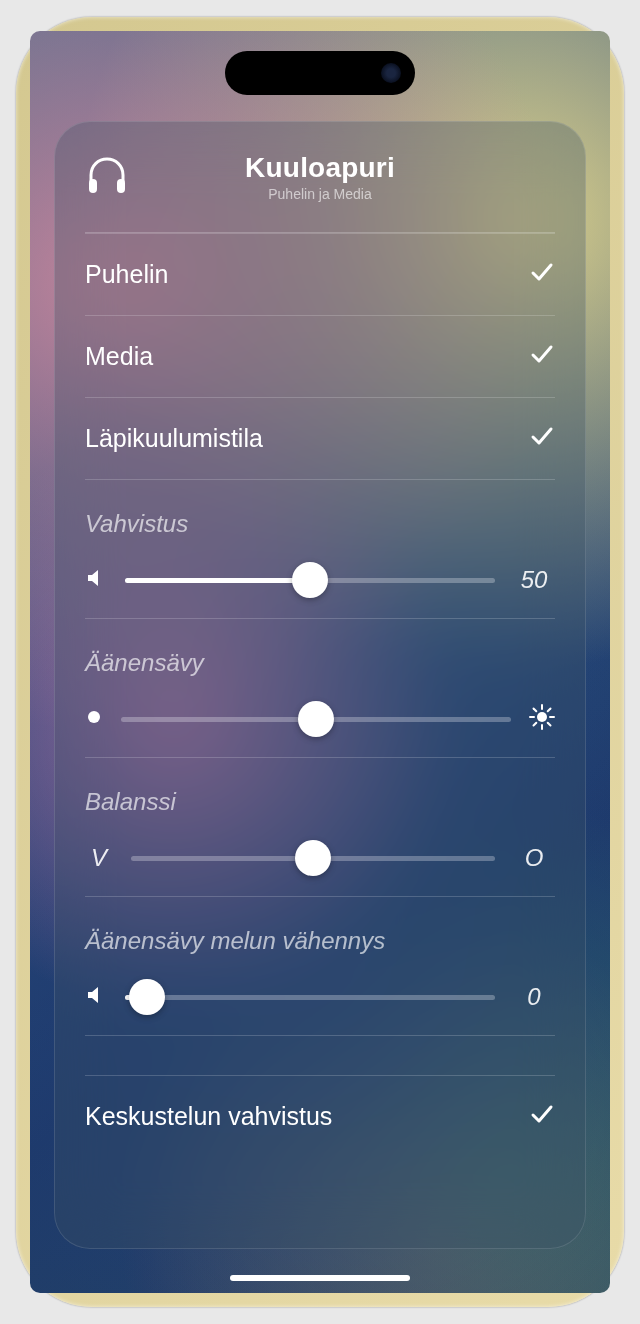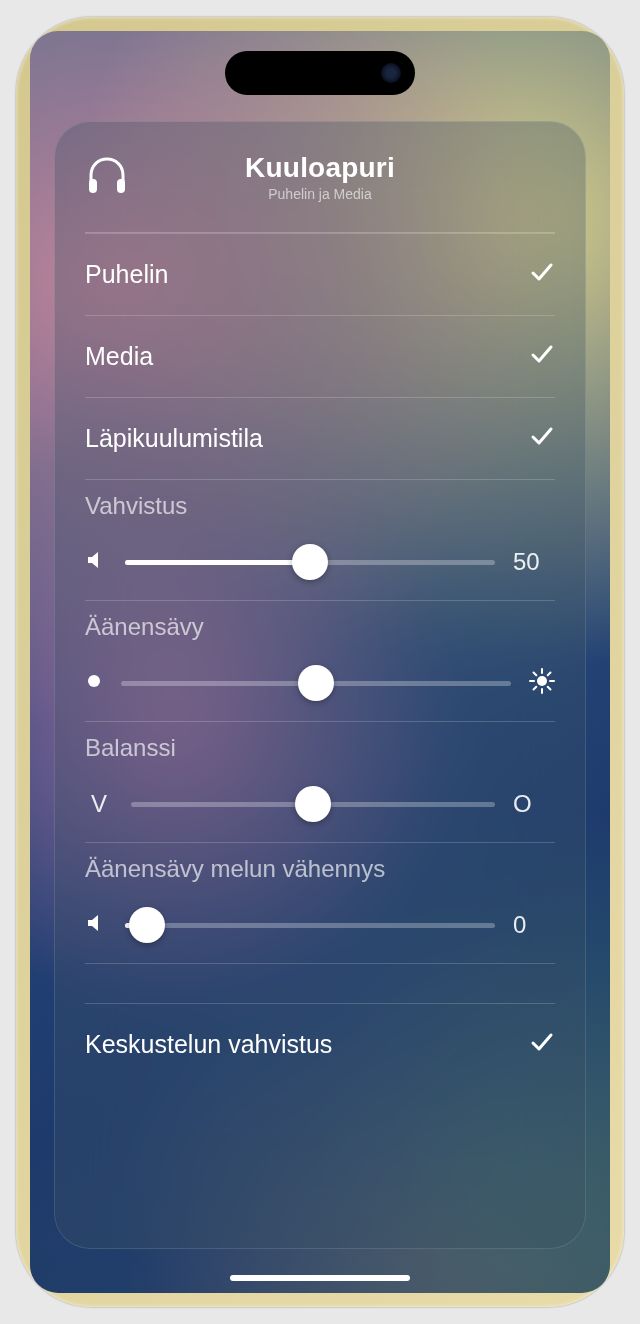--- a/index.html
+++ b/index.html
@@ -17,21 +17,21 @@
       height: 1290px;
       background: linear-gradient(135deg, #d4c890, #e8dba8);
       border-radius: 76px;
       padding: 14px;
       box-shadow: 0 0 2px rgba(0,0,0,0.4), inset 0 0 4px rgba(255,255,255,0.6);
       position: relative;
     }
     .phone-screen {
       width: 100%;
       height: 100%;
-      border-radius: 28px;
+      border-radius: 10px;
       overflow: hidden;
       position: relative;
       background: 
         radial-gradient(circle at 15% 20%, rgba(220,140,160,0.85) 0%, transparent 40%),
         radial-gradient(circle at 25% 55%, rgba(200,120,170,0.7) 0%, transparent 35%),
         radial-gradient(circle at 85% 15%, rgba(235,220,140,0.9) 0%, transparent 38%),
         radial-gradient(circle at 60% 40%, rgba(40,80,130,0.6) 0%, transparent 45%),
         radial-gradient(circle at 50% 75%, rgba(30,60,120,0.7) 0%, transparent 45%),
         radial-gradient(circle at 80% 90%, rgba(60,150,100,0.5) 0%, transparent 30%),
         radial-gradient(circle at 70% 95%, rgba(200,80,100,0.4) 0%, transparent 25%),
@@ -108,22 +108,23 @@
       font-size: 25px;
       border-top: 1px solid rgba(255,255,255,0.18);
       text-align: right;
     }
     .row:first-of-type { border-top: none; }
     .check {
       color: rgba(255,255,255,0.95);
     }
     .slider-group {
       border-top: 1px solid rgba(255,255,255,0.18);
-      padding-top: 12px;
+      padding-top: 30px;
       padding-bottom: 14px;
+      font-style: italic;
     }
     .slider-label {
       color: rgba(255,255,255,0.65);
       font-size: 24px;
       margin-bottom: 18px;
     }
     .slider-row {
       display: flex;
       align-items: center;
       gap: 18px;
@@ -153,21 +154,21 @@
       border-radius: 50%;
       transform: translate(-50%, -50%);
       box-shadow: 0 2px 6px rgba(0,0,0,0.3);
     }
     .slider-left-label, .slider-right-label {
       color: rgba(255,255,255,0.9);
       font-size: 24px;
       min-width: 28px;
       text-align: center;
     }
-    .slider-right-label { min-width: 42px; text-align: left; }
+    .slider-right-label { min-width: 42px; text-align: center; }
     .speaker-icon {
       color: rgba(255,255,255,0.9);
     }
     .bright-icon {
       color: rgba(255,255,255,0.9);
     }
     .spacer {
       height: 40px;
       border-top: 1px solid rgba(255,255,255,0.18);
     }

